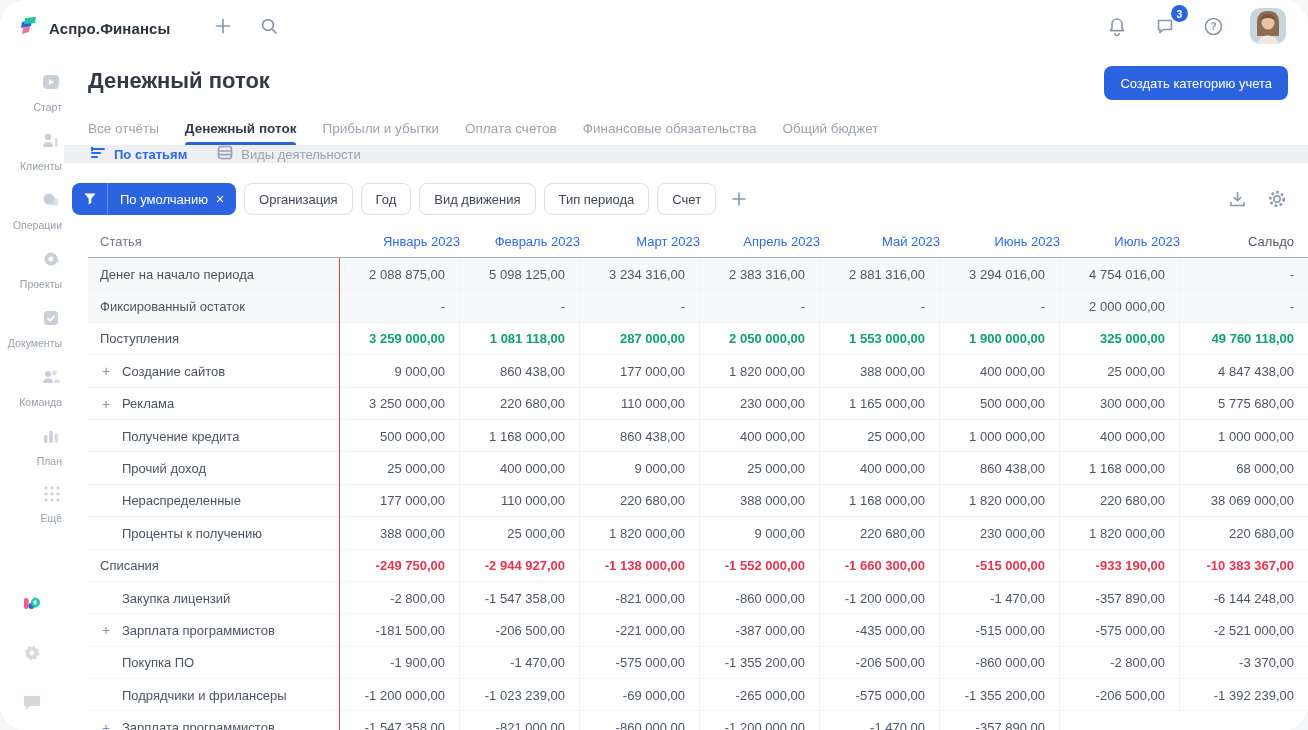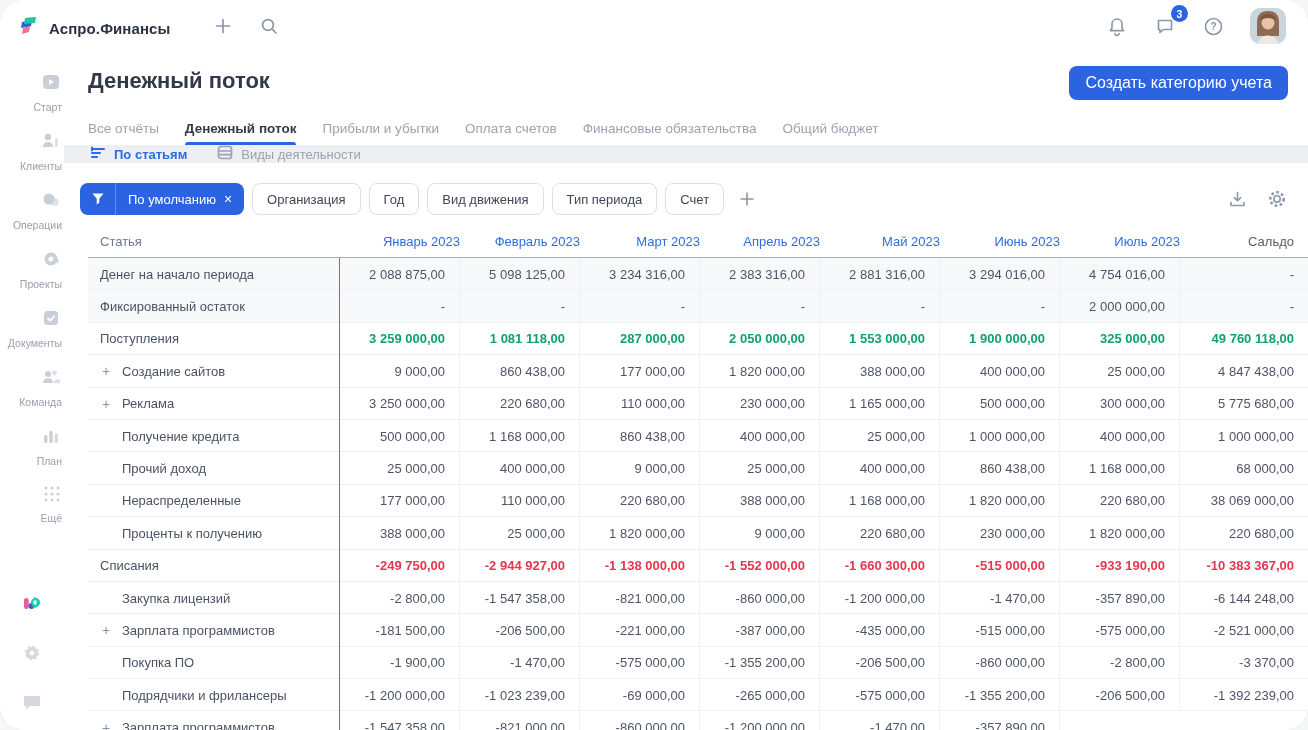--- a/index.html
+++ b/index.html
@@ -24,33 +24,33 @@
   .snav-label { font-size:10.5px; color:#98a1ad; }
   .sidebar-bottom { margin-top:auto; display:flex; flex-direction:column; align-items:center; gap:24px; padding-bottom:14px; }
   .sb-ico { width:26px; height:26px; display:flex; align-items:center; justify-content:center; cursor:pointer; }
 
   .main { flex:1; display:flex; flex-direction:column; overflow:hidden; }
 
   
   .page-head { padding:13px 20px 0 24px; }
   .title-row { display:flex; align-items:flex-start; justify-content:space-between; }
   .page-title { font-size:22px; font-weight:700; color:#333a47; line-height:32px; }
-  .create-btn { height:34px; margin-top:1px; background:#2b63e0; color:#fff; border:none; border-radius:8px; font-size:16px; font-family:inherit; padding:0 16px; cursor:pointer; }
+  .create-btn { height:34px; margin-top:1px; background:#2b63e0; color:#fff; border:none; border-radius:8px; font-size:13px; font-family:inherit; padding:0 16px; cursor:pointer; }
   .tabs { display:flex; gap:26px; margin-top:21px; }
   .tab { position:relative; font-size:13.5px; color:#9aa3b0; padding-bottom:9px; cursor:pointer; white-space:nowrap; }
   .tab.active { color:#343b49; font-weight:600; }
   .tab.active::after { content:""; position:absolute; left:0; right:0; bottom:0; height:3px; border-radius:3px 3px 0 0; background:#2b63e0; }
 
   
   .strip { height:33px; background:#edeff3; display:flex; gap:30px; padding-left:26px; }
   .strip-item { display:flex; align-items:center; gap:8px; font-size:13px; color:#9aa3b0; cursor:pointer; }
   .strip-item.active { color:#2b6be4; font-weight:600; }
 
   
-  .toolbar { display:flex; align-items:center; margin:20px 20px 0 16px; gap:8px; }
+  .toolbar { display:flex; align-items:center; margin:20px 20px 0 8px; gap:8px; }
   .chip-active { height:32px; display:flex; align-items:center; background:#2b63e0; border-radius:8px; color:#fff; font-size:13px; cursor:pointer; overflow:hidden; }
   .chip-active .funnel-box { width:36px; height:100%; display:flex; align-items:center; justify-content:center; border-right:1px solid rgba(255,255,255,.28); }
   .chip-active .lbl { padding:0 6px 0 12px; }
   .chip-active .x { padding:0 12px 0 2px; font-size:14px; }
   .chip { height:32px; display:flex; align-items:center; padding:0 14px; background:#fff; border:1px solid #dcе0e6; border:1px solid #dce0e6; border-radius:8px; font-size:13px; color:#3f4654; cursor:pointer; white-space:nowrap; }
   .chip-add { width:30px; height:32px; display:flex; align-items:center; justify-content:center; cursor:pointer; }
   .toolbar-right { margin-left:auto; display:flex; align-items:center; gap:18px; }
   .tool-ico { width:22px; height:22px; display:flex; align-items:center; justify-content:center; cursor:pointer; }
 
   

